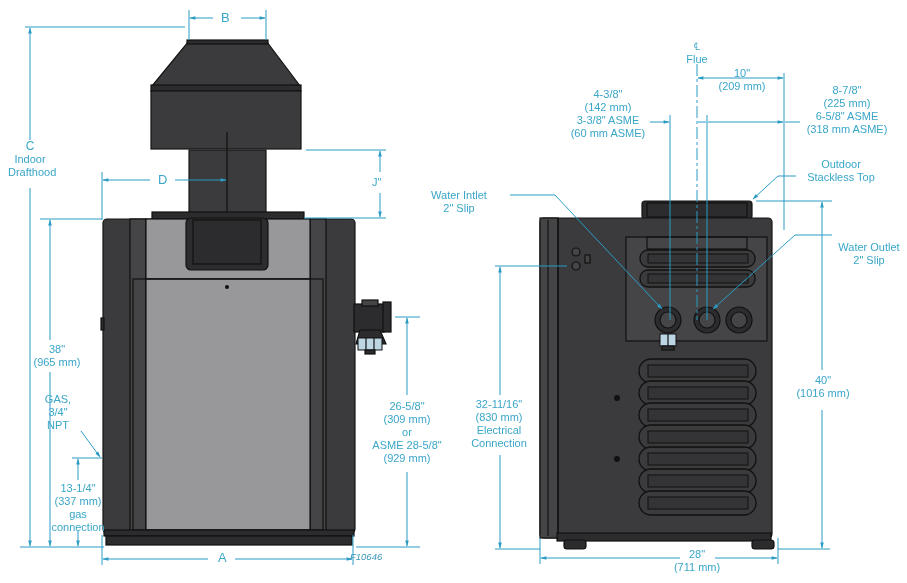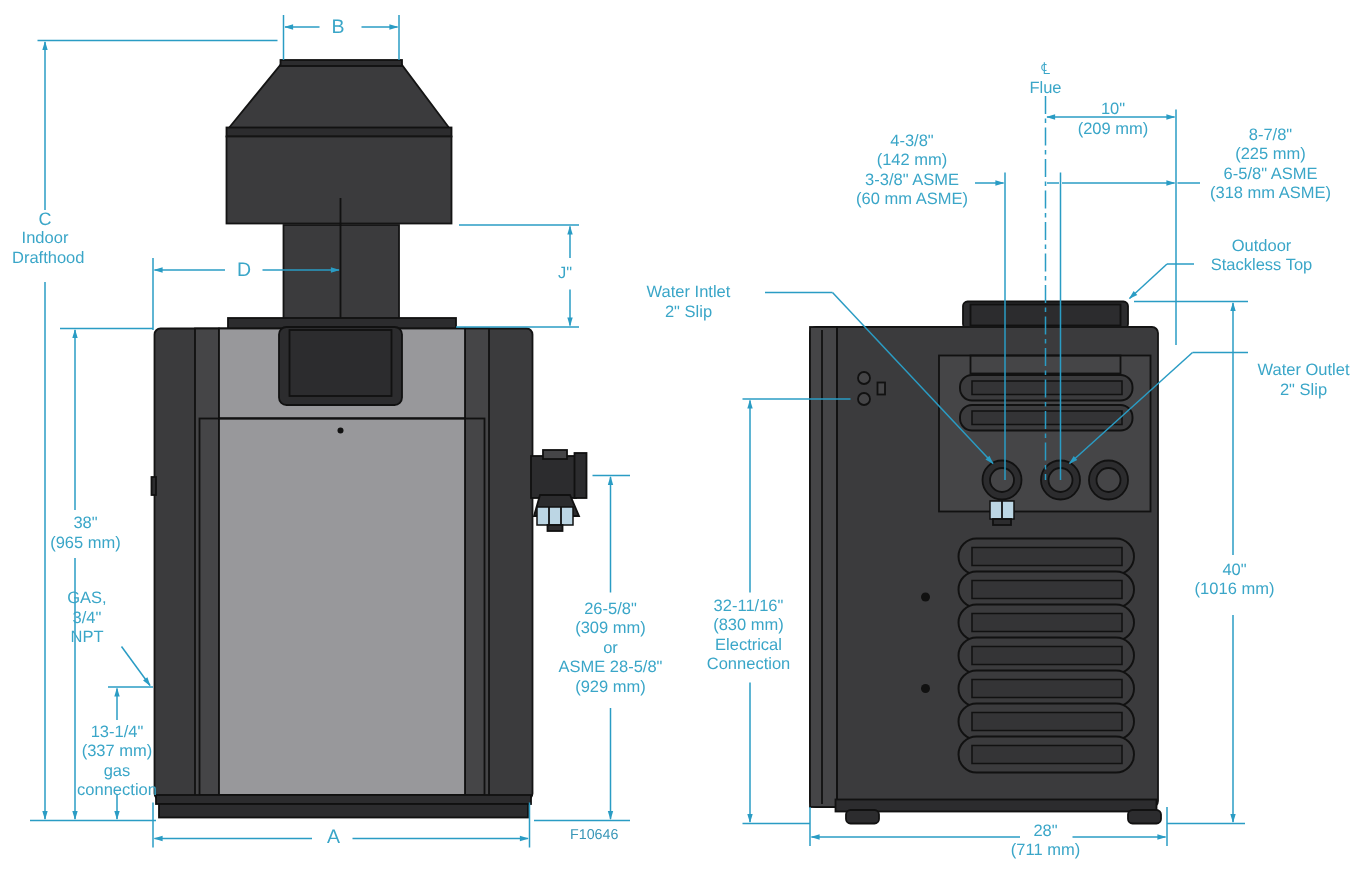--- a/index.html
+++ b/index.html
@@ -230,21 +230,21 @@
   <div>connection</div>
 </div>
 <div class="lbl big" style="left:218px;top:551px;">A</div>
 <div class="lbl" style="left:370px;top:400px;width:74px;">
   <div>26-5/8"</div>
   <div>(309 mm)</div>
   <div>or</div>
   <div>ASME 28-5/8"</div>
   <div>(929 mm)</div>
 </div>
-<div class="lbl ref" style="left:380px;top:550px;">F10646</div>
+<div class="lbl ref" style="left:350px;top:550px;font-style:italic;">F10646</div>
 
 <div class="lbl" style="left:680px;top:40px;width:34px;">
   <div>℄</div>
   <div>Flue</div>
 </div>
 <div class="lbl" style="left:712px;top:67px;width:60px;">
   <div>10"</div>
   <div>(209 mm)</div>
 </div>
 <div class="lbl" style="left:566px;top:88px;width:84px;">

